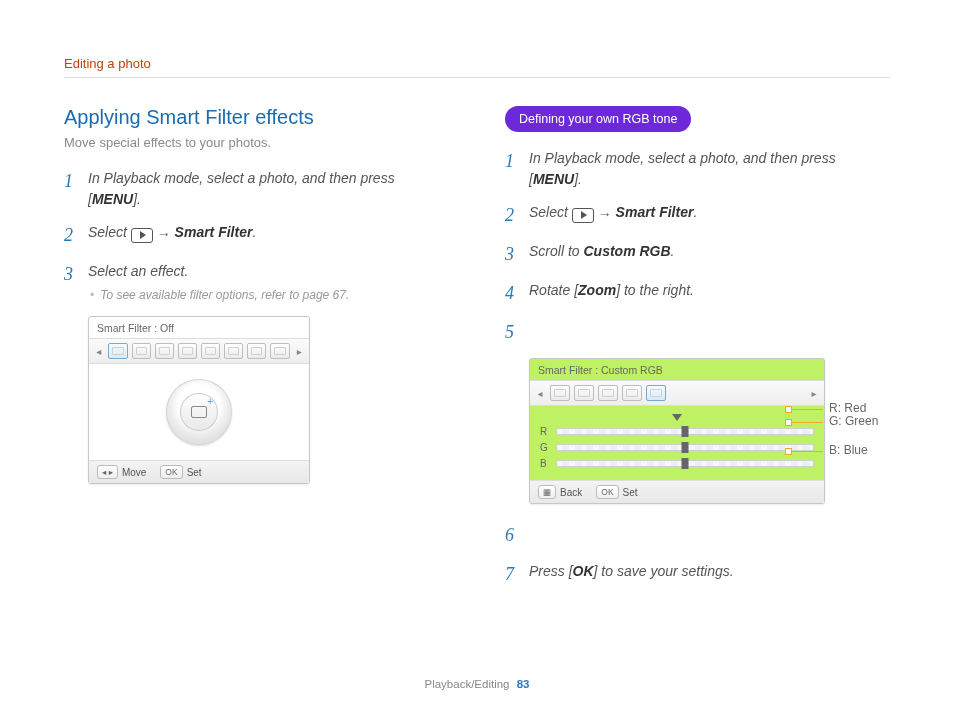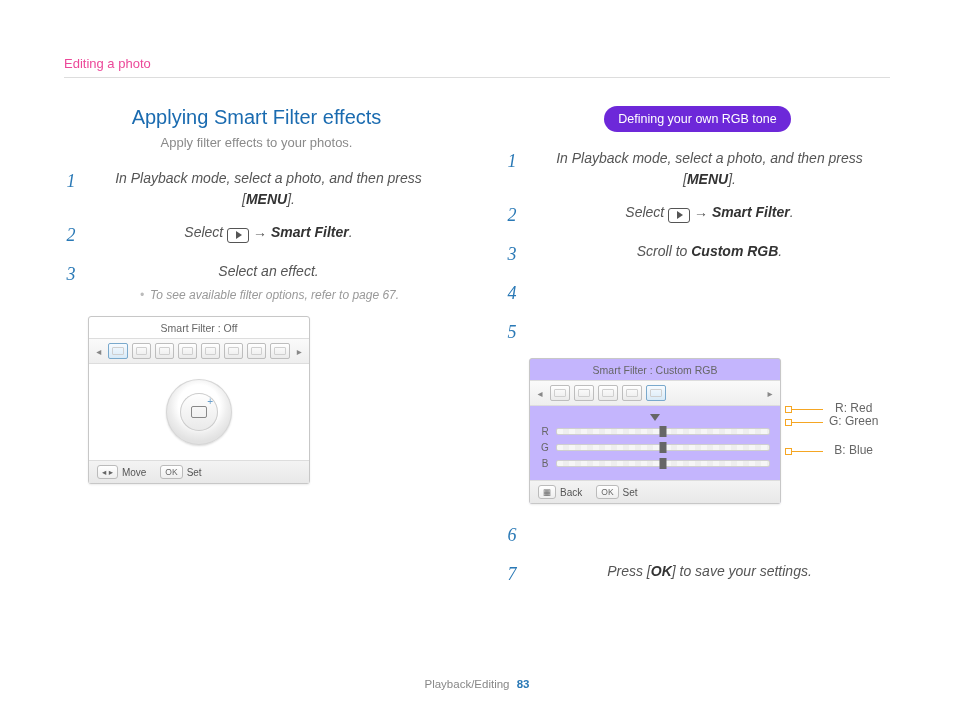--- a/index.html
+++ b/index.html
@@ -1,19 +1,19 @@
 <!DOCTYPE html>
 <html><head>
 <meta charset="utf-8">
 <style>
   * { box-sizing: border-box; margin: 0; padding: 0; }
   html, body { width: 954px; height: 720px; background: #fff; font-family: Arial, Helvetica, sans-serif; color: #444; }
   .page { position: relative; width: 954px; height: 720px; padding: 56px 64px 40px 64px; }
-  .breadcrumb { font-size: 13px; color: #ec4899; padding-bottom: 6px; border-bottom: 1px solid #ddd; }
-  .columns { display: flex; gap: 56px; margin-top: 28px; text-align: center; }
+  .breadcrumb { font-size: 13px; color: #c2410c; padding-bottom: 6px; border-bottom: 1px solid #ddd; }
+  .columns { display: flex; gap: 56px; margin-top: 28px; }
   .col { flex: 1 1 0; }
   .section-title { font-size: 20px; color: #1a6bb0; font-weight: 400; margin-bottom: 6px; }
   .section-sub { font-size: 13px; color: #8a8a8a; margin-bottom: 18px; }
   .steps { list-style: none; }
   .steps > li { display: flex; align-items: flex-start; gap: 10px; margin-bottom: 12px; font-size: 14px; color: #555; line-height: 1.5; }
   .step-num { font-family: Georgia, 'Times New Roman', serif; font-style: italic; font-size: 18px; color: #2a79b6; min-width: 14px; }
   .step-body { flex: 1; font-style: italic; }
   .bold { font-weight: bold; color: #333; }
   .bullet { list-style: none; margin-top: 4px; }
   .bullet > li { font-size: 12px; color: #999; }
@@ -33,21 +33,21 @@
   .cam-stage { height: 96px; display: flex; align-items: center; justify-content: center; background: #fff; }
   .ring { width: 66px; height: 66px; border-radius: 50%; background: radial-gradient(circle at 50% 40%, #fff 0 40%, #eee 55%, #e2e2e2 70%); box-shadow: inset 0 0 0 1px #d6d6d6, 0 1px 2px rgba(0,0,0,.15); display: flex; align-items: center; justify-content: center; }
   .ring-inner { width: 38px; height: 38px; border-radius: 50%; background: linear-gradient(#fff,#e9e9e9); box-shadow: inset 0 0 0 1px #ccc; display: flex; align-items: center; justify-content: center; color: #888; font-size: 16px; position: relative; }
   .ring-inner::before { content: ""; width: 14px; height: 10px; border: 1.2px solid #888; border-radius: 2px; }
   .ring-inner::after { content: "+"; position: absolute; top: 3px; right: 5px; font-size: 10px; color: #6aa0cc; }
   .cam-foot { display: flex; align-items: center; gap: 14px; padding: 4px 8px; background: linear-gradient(#f3f3f3,#e8e8e8); border-top: 1px solid #ddd; font-size: 10px; color: #555; }
   .btncap { display: inline-flex; align-items: center; gap: 4px; }
   .minibtn { display: inline-block; border: 1px solid #bbb; border-radius: 3px; background: linear-gradient(#fff,#eee); padding: 0 4px; font-size: 8.5px; color: #666; line-height: 12px; }
 
   
-  .cam2 { width: 252px; border: 1px solid #c7c7c7; background: #c4b5fd; border-radius: 3px; margin: 8px 0 0 24px; box-shadow: 0 1px 2px rgba(0,0,0,.08); }
+  .cam2 { width: 296px; border: 1px solid #c7c7c7; background: #bef264; border-radius: 3px; margin: 8px 0 0 24px; box-shadow: 0 1px 2px rgba(0,0,0,.08); }
   .rgb-area { padding: 8px 10px 6px; position: relative; }
   .rgb-row { display: flex; align-items: center; gap: 6px; margin: 5px 0; }
   .rgb-row .lbl { width: 10px; font-size: 10px; color: #666; }
   .track { flex: 1; height: 7px; border: 1px solid #cfcfcf; border-radius: 2px; background: repeating-linear-gradient(90deg,#f6f6f6 0 6px,#eee 6px 12px); position: relative; }
   .track .thumb { position: absolute; top: -3px; left: 50%; width: 7px; height: 11px; background: #666; transform: translateX(-50%); }
   .rgb-top-thumb { display:flex; justify-content:center; margin-bottom:2px; }
   .rgb-top-thumb span{ width:0; height:0; border-left:5px solid transparent; border-right:5px solid transparent; border-top:7px solid #666; }
 
   .callouts { position: absolute; left: 284px; top: 27px; font-size: 12px; color: #666; }
   .callouts .cl { position: relative; margin: 0 0 15px 0; padding-left: 40px; }
@@ -61,21 +61,21 @@
 </head>
 <body>
 
 <div class="page">
   <div class="breadcrumb">Editing a photo</div>
 
   <div class="columns">
 
     <div class="col">
       <div class="section-title">Applying Smart Filter effects</div>
-      <div class="section-sub">Apply filter effects to your photos.</div>
+      <div class="section-sub">Move special effects to your photos.</div>
 
       <ol class="steps">
         <li>
           <span class="step-num">1</span>
           <span class="step-body">
             <span>In Playback mode, select a photo, and then press [</span><span class="bold">MENU</span><span>].</span>
           </span>
         </li>
         <li>
           <span class="step-num">2</span>
@@ -143,20 +143,23 @@
           </span>
         </li>
         <li>
           <span class="step-num">3</span>
           <span class="step-body">
             <span>Scroll to </span><span class="bold">Custom RGB</span><span>.</span>
           </span>
         </li>
         <li>
           <span class="step-num">4</span>
+          <span class="step-body">
+            <span>Rotate [</span><span class="bold">Zoom</span><span>] to the right.</span>
+          </span>
         </li>
         <li>
           <span class="step-num">5</span>
         </li>
       </ol>
 
       
       <div class="rgb-wrap">
         <div class="cam2">
           <div class="cam-title">Smart Filter : Custom RGB</div>

